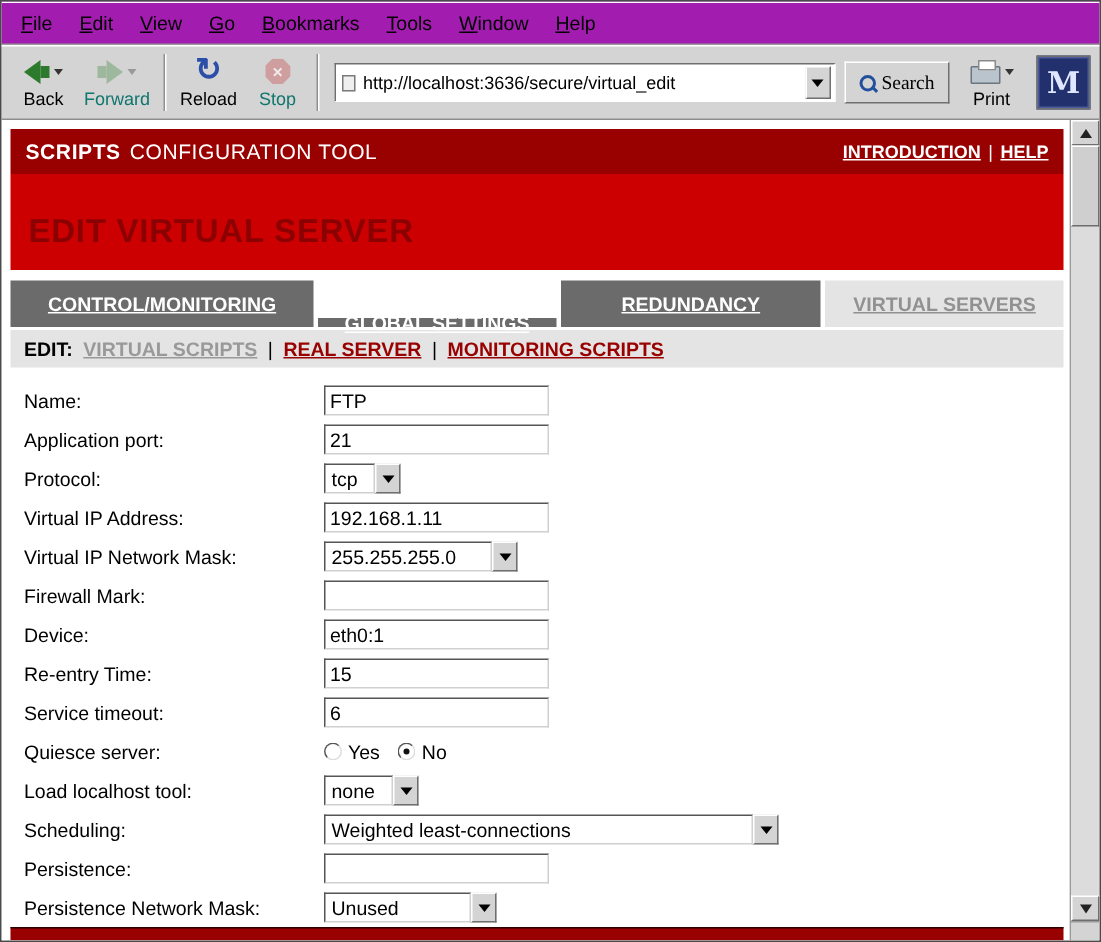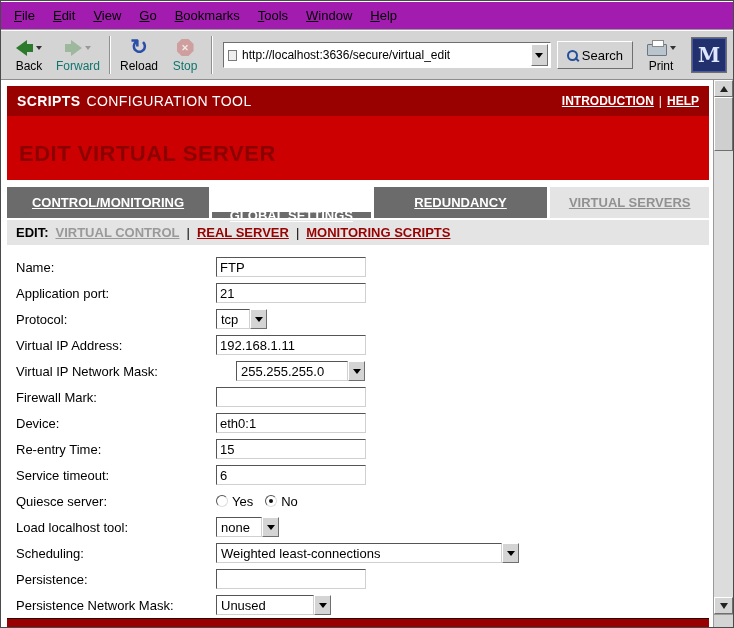--- a/index.html
+++ b/index.html
@@ -49,21 +49,21 @@
     display:flex; align-items:center; padding:0 2px 0 4px;
   }
   .url-page-ico { width:9px; height:11px; background:#efefef; border:1px solid #7a7a7a; margin-right:5px; flex:0 0 auto; }
   .url-text { flex:1 1 auto; min-width:0; font-size:12px; color:#000; white-space:nowrap; overflow:hidden; }
   .url-drop {
     width:17px; height:22px; flex:0 0 auto; background:#d4d4d4;
     border:1px solid; border-color:#ffffff #6f6f6f #6f6f6f #ffffff;
     display:flex; align-items:center; justify-content:center; margin-left:3px;
   }
   .btn3d {
-    background:#d4d4d4; border:1px solid; border-color:#ffffff #6f6f6f #6f6f6f #ffffff;
+    background:#d4d4d4; border:1px solid; border-color:#ffffff #6f6f6f #6f6f6f #ffffff;font-family:Liberation Serif, serif;
   }
   .search-btn { height:28px; display:flex; align-items:center; gap:5px; padding:0 9px; font-size:13px; color:#000; margin-right:6px; }
   .mag-ico { position:relative; width:10px; height:10px; }
   .mag-ico::before { content:""; position:absolute; left:0; top:0; width:7px; height:7px; border:2px solid #23509c; border-radius:50%; }
   .mag-ico::after { content:""; position:absolute; width:2px; height:5px; background:#23509c; right:-1px; bottom:-2px; transform:rotate(-45deg); }
   .print-ico { position:relative; width:20px; height:12px; background:#b9c4cc; border:1px solid #6a7680; border-radius:1px; margin-top:5px; }
   .print-ico::before { content:""; position:absolute; left:4px; top:-5px; width:10px; height:5px; background:#fff; border:1px solid #8a8a8a; }
   .throbber {
     width:36px; height:36px; margin-left:8px; flex:0 0 auto;
     background:#223succ'? ; 
@@ -225,21 +225,21 @@
 
       <div class="tabs">
         <div class="tab" style="flex:200 0 0;">CONTROL/MONITORING</div>
         <div class="tab" style="flex:157 0 0;margin-top:25px;">GLOBAL SETTINGS</div>
         <div class="tab" style="flex:172 0 0;">REDUNDANCY</div>
         <div class="tab active" style="flex:157 0 0;">VIRTUAL SERVERS</div>
       </div>
 
       <div class="subnav">
         <span class="subnav-prefix">EDIT:</span>
-        <span class="slink current">VIRTUAL CONTROL</span>
+        <span class="slink current">VIRTUAL SCRIPTS</span>
         <span class="ssep">|</span>
         <span class="slink">REAL SERVER</span>
         <span class="ssep">|</span>
         <span class="slink">MONITORING SCRIPTS</span>
       </div>
 
       <div class="form">
 
         <div class="frow">
           <span class="flabel">Name:</span>
@@ -262,21 +262,21 @@
         </div>
 
         <div class="frow">
           <span class="flabel">Virtual IP Address:</span>
           <input class="txt" type="text" value="192.168.1.11" style="">
         </div>
 
         <div class="frow">
           <span class="flabel">Virtual IP Network Mask:</span>
           <span class="combo">
-            <span class="combo-text" style="width:112px;margin-left:20px;">255.255.255.0</span>
+            <span class="combo-text" style="width:112px;">255.255.255.0</span>
             <span class="combo-btn">
                 <span class="tri-down-sm"></span>
               </span>
           </span>
         </div>
 
         <div class="frow">
           <span class="flabel">Firewall Mark:</span>
           <input class="txt" type="text" value="" style="">
         </div>

